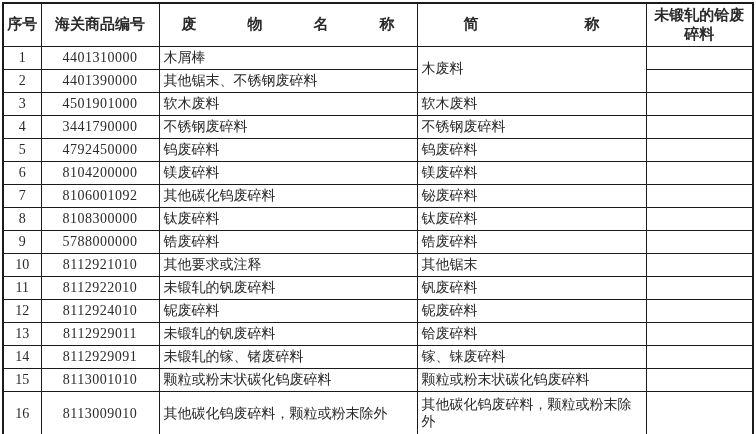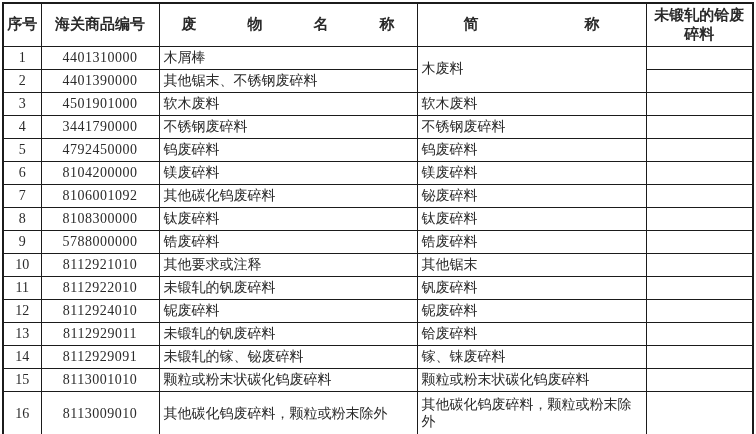--- a/index.html
+++ b/index.html
@@ -160,21 +160,21 @@
     <tr>
       <td class="center">13</td>
       <td class="code">8112929011</td>
       <td class="left">未锻轧的钒废碎料</td>
       <td class="left">铪废碎料</td>
       <td></td>
     </tr>
     <tr>
       <td class="center">14</td>
       <td class="code">8112929091</td>
-      <td class="left">未锻轧的镓、铋废碎料</td>
+      <td class="left">未锻轧的镓、锗废碎料</td>
       <td class="left">镓、铼废碎料</td>
       <td></td>
     </tr>
     <tr>
       <td class="center">15</td>
       <td class="code">8113001010</td>
       <td class="left">颗粒或粉末状碳化钨废碎料</td>
       <td class="left">颗粒或粉末状碳化钨废碎料</td>
       <td></td>
     </tr>

